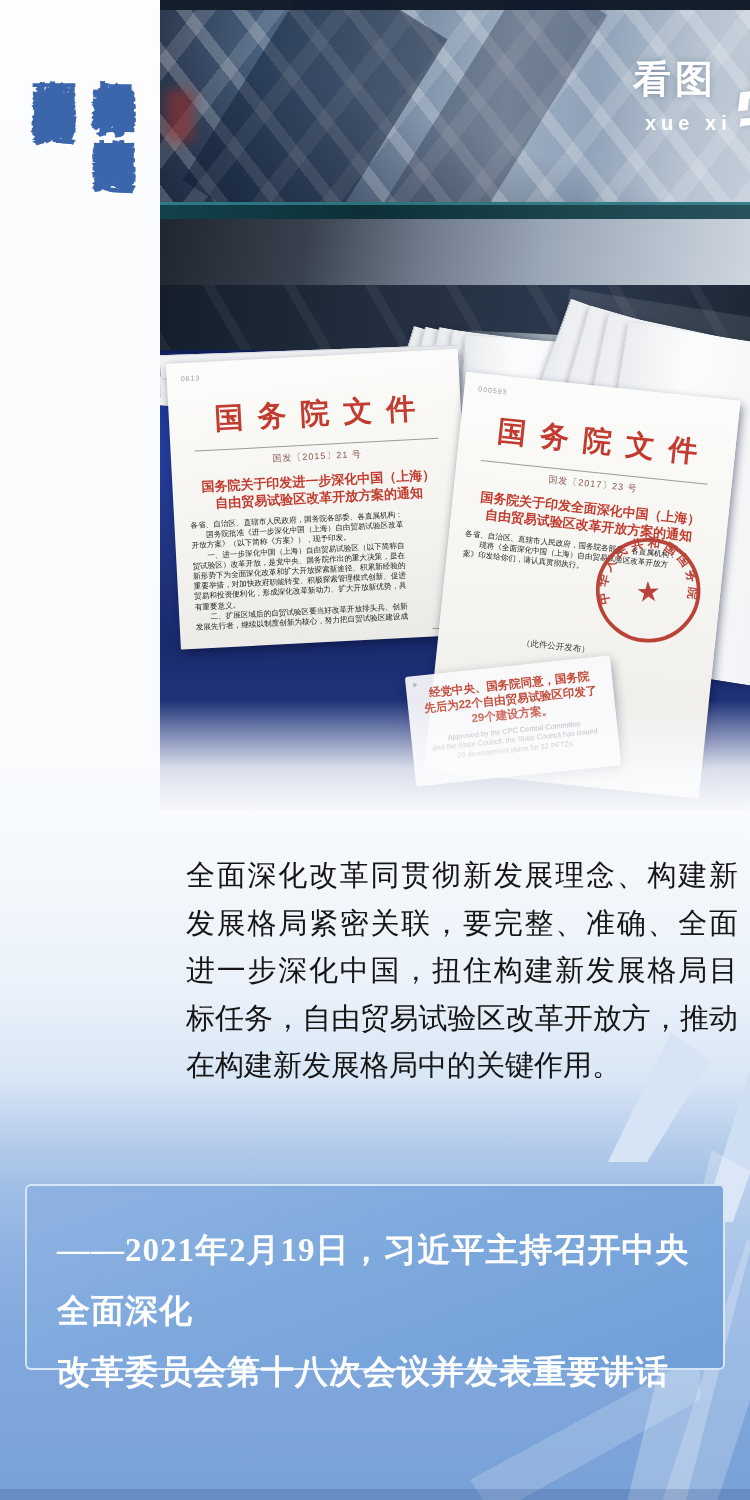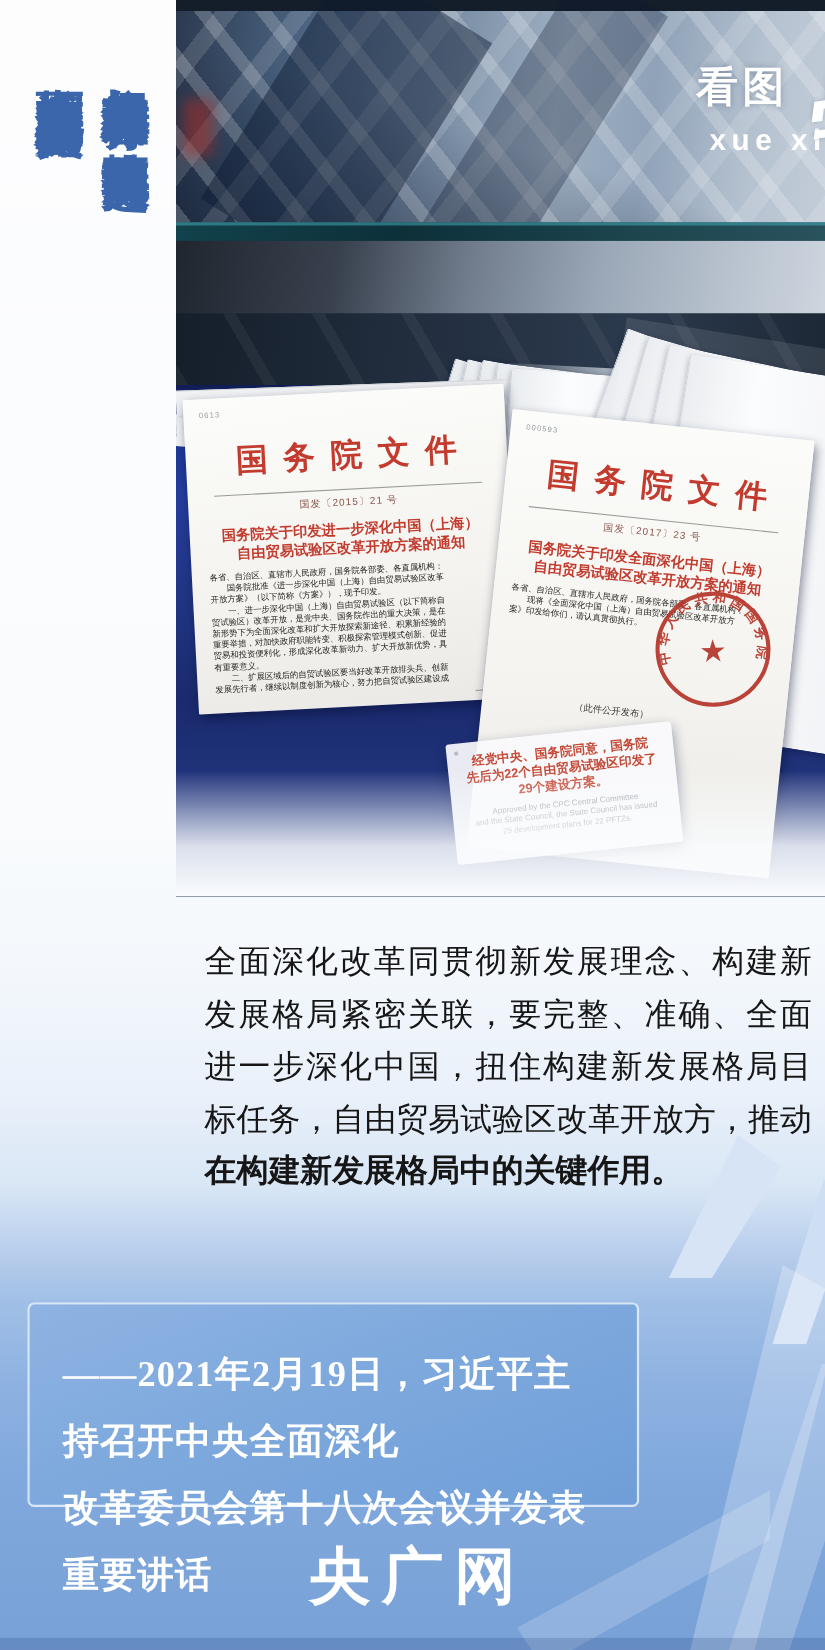--- a/index.html
+++ b/index.html
@@ -86,31 +86,31 @@
     padding:11px 8px 0;box-sizing:border-box;text-align:center;}
   .label-card::before{content:"";position:absolute;left:7px;top:7px;width:4px;height:4px;border-radius:50%;background:#b9bec4;}
   .card-cn{font-size:11.5px;line-height:15px;font-weight:700;color:#c44a38;}
   .card-en{margin-top:4px;font-size:7.3px;line-height:9.3px;color:#9aa0a8;}
   .photo-fade{position:absolute;left:0;bottom:0;width:590px;height:115px;
     background:linear-gradient(180deg,rgba(250,252,254,0) 0%,rgba(250,252,254,0.85) 60%,#fafcfe 100%);}
   
   .logo{position:absolute;left:455px;top:38px;width:295px;height:135px;color:#fff;}
   .logo-cn{position:absolute;left:18px;top:16px;font-size:38px;font-weight:900;letter-spacing:4px;
     text-shadow:0 0 6px rgba(40,60,90,0.35);}
-  .logo-py{position:absolute;left:30px;top:74px;font-size:27px;font-weight:700;letter-spacing:5px;}
+  .logo-py{position:absolute;left:30px;top:74px;font-size:20px;font-weight:700;letter-spacing:5px;}
   .logo-script{position:absolute;left:122px;top:-16px;font-size:102px;font-style:italic;font-weight:700;
     font-family:"Liberation Serif","DejaVu Serif",serif;transform:rotate(-7deg);
     text-shadow:0 0 5px rgba(40,60,90,0.25);}
   
   .para{position:absolute;left:186px;top:852px;width:552px;}
   .pline{font-family:"Liberation Serif","DejaVu Serif",serif;font-size:29px;line-height:47.5px;
     color:#161616;text-align:justify;text-align-last:justify;}
-  .pline:last-child{text-align-last:left;font-weight:bold;}
-  
-  .attr-box{position:absolute;left:25px;top:1184px;width:556px;height:186px;box-sizing:border-box;
+  .pline:last-child{text-align-last:left;}
+  
+  .attr-box{position:absolute;left:25px;top:1184px;width:700px;height:186px;box-sizing:border-box;
     border:2px solid rgba(238,245,252,0.8);border-radius:6px;
     background:linear-gradient(160deg,#8fb3e2 0%,#7ea9dd 45%,#6f9ed8 100%);
     padding:34px 28px 0 30px;}
   .aline{font-family:"Liberation Serif","DejaVu Serif",serif;font-weight:700;font-size:33px;
     line-height:61px;color:#ffffff;letter-spacing:1px;}
   
   .cnr-logo{position:absolute;left:0;top:1396px;width:750px;text-align:center;color:#ffffff;
     font-size:56px;font-weight:900;letter-spacing:10px;text-indent:10px;}
   .bottom-strip{position:absolute;left:0;top:1489px;width:750px;height:11px;background:rgba(30,62,115,0.20);}
 </style>
@@ -241,16 +241,15 @@
       <div class="pline">在构建新发展格局中的关键作用。</div>
     </div>
 
   <div class="attr-box">
     <div>
         <div class="aline">——2021年2月19日，习近平主持召开中央全面深化</div>
         <div class="aline">改革委员会第十八次会议并发表重要讲话</div>
       </div>
   </div>
 
-  <div class="cnr-logo">央广网</div>
   <div class="bottom-strip"></div>
 
 </div>
 
 </body></html>

